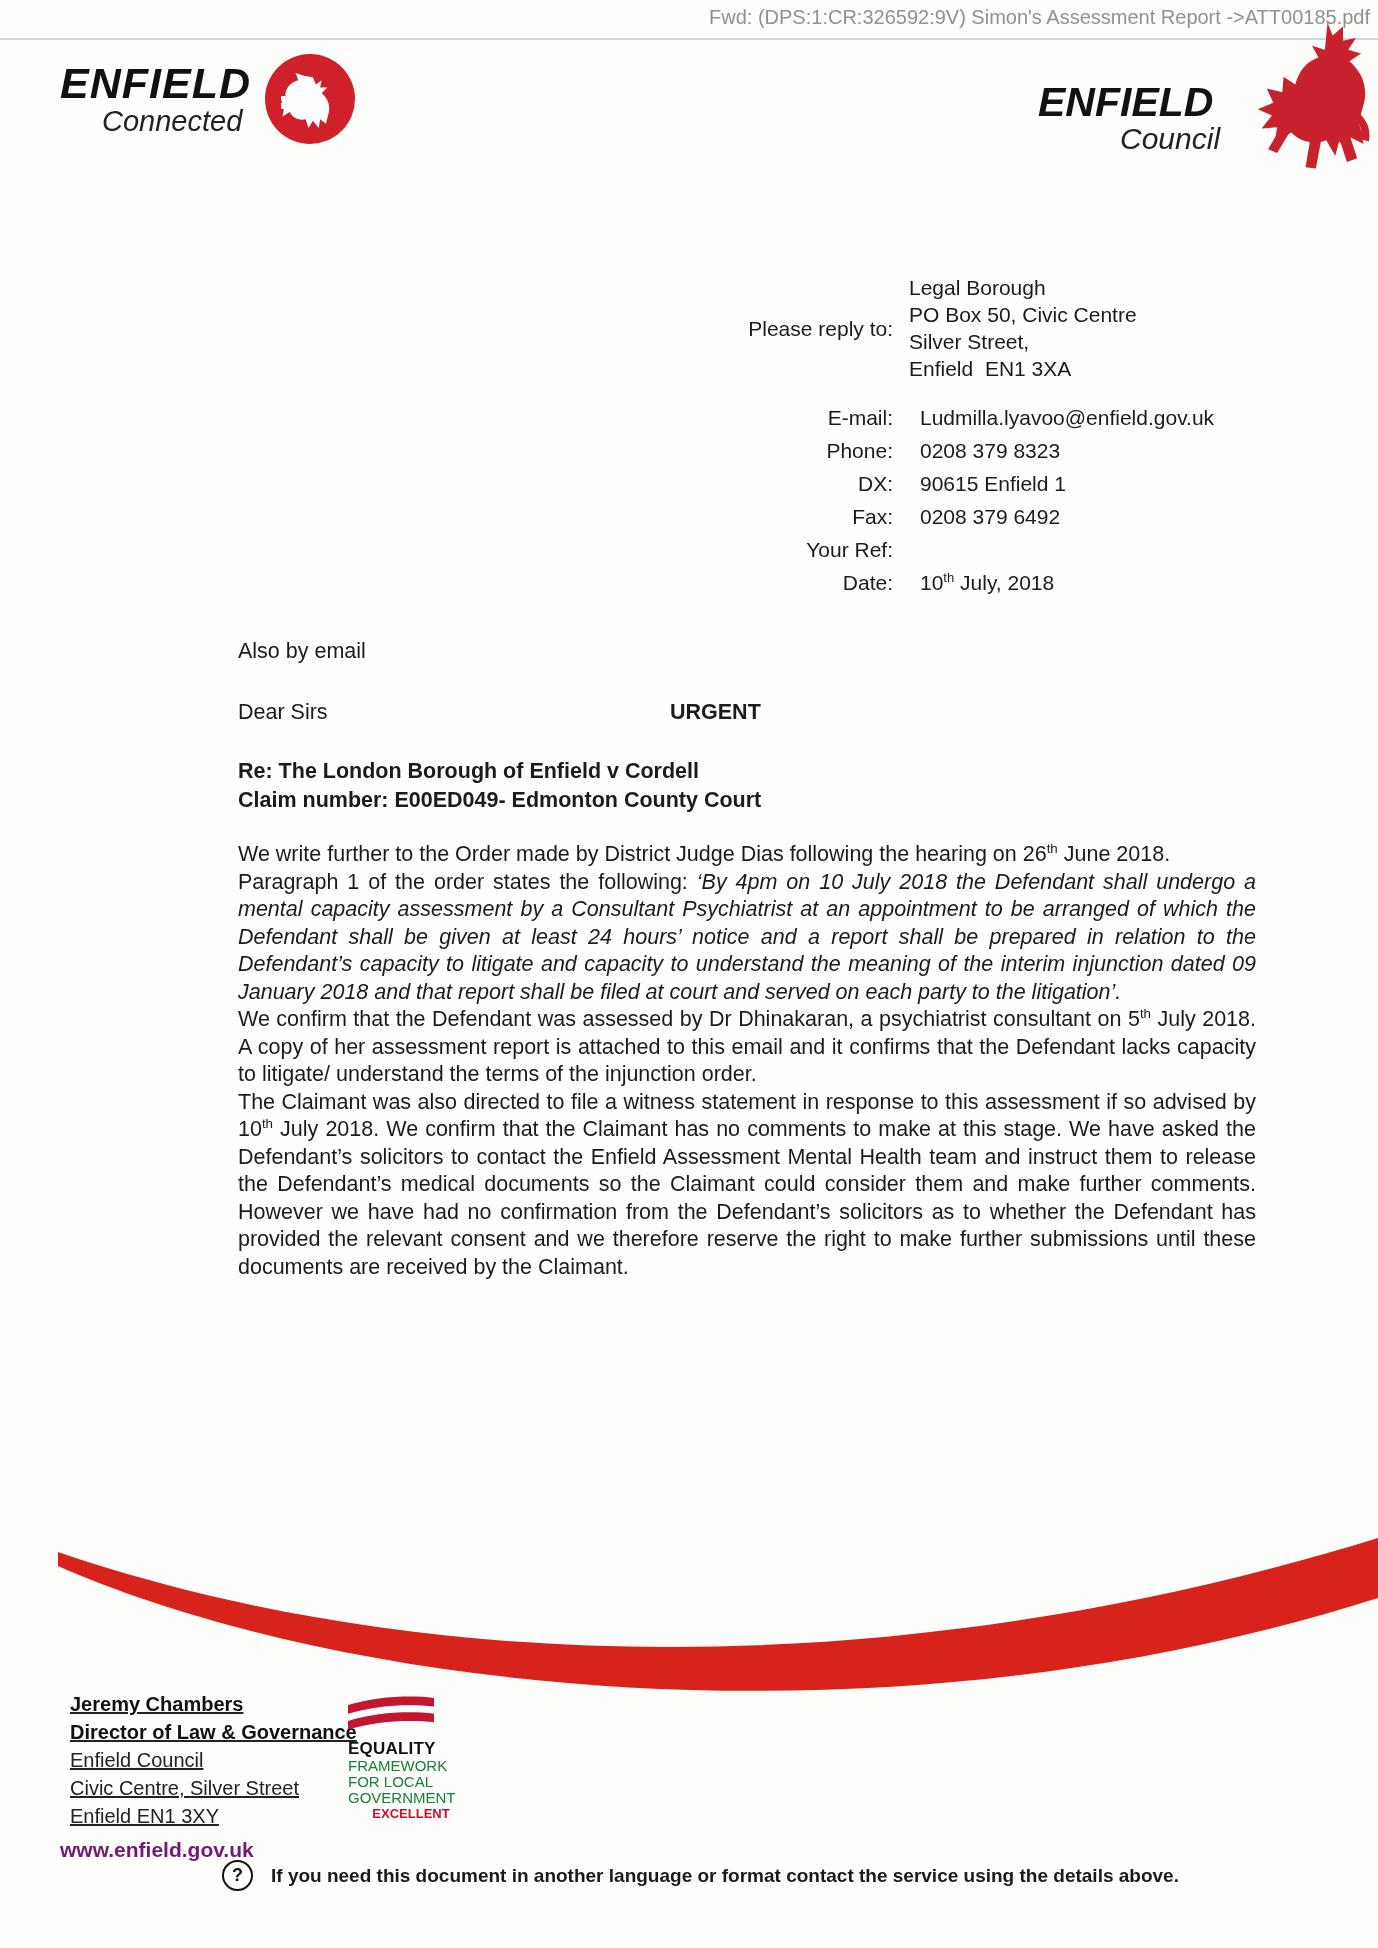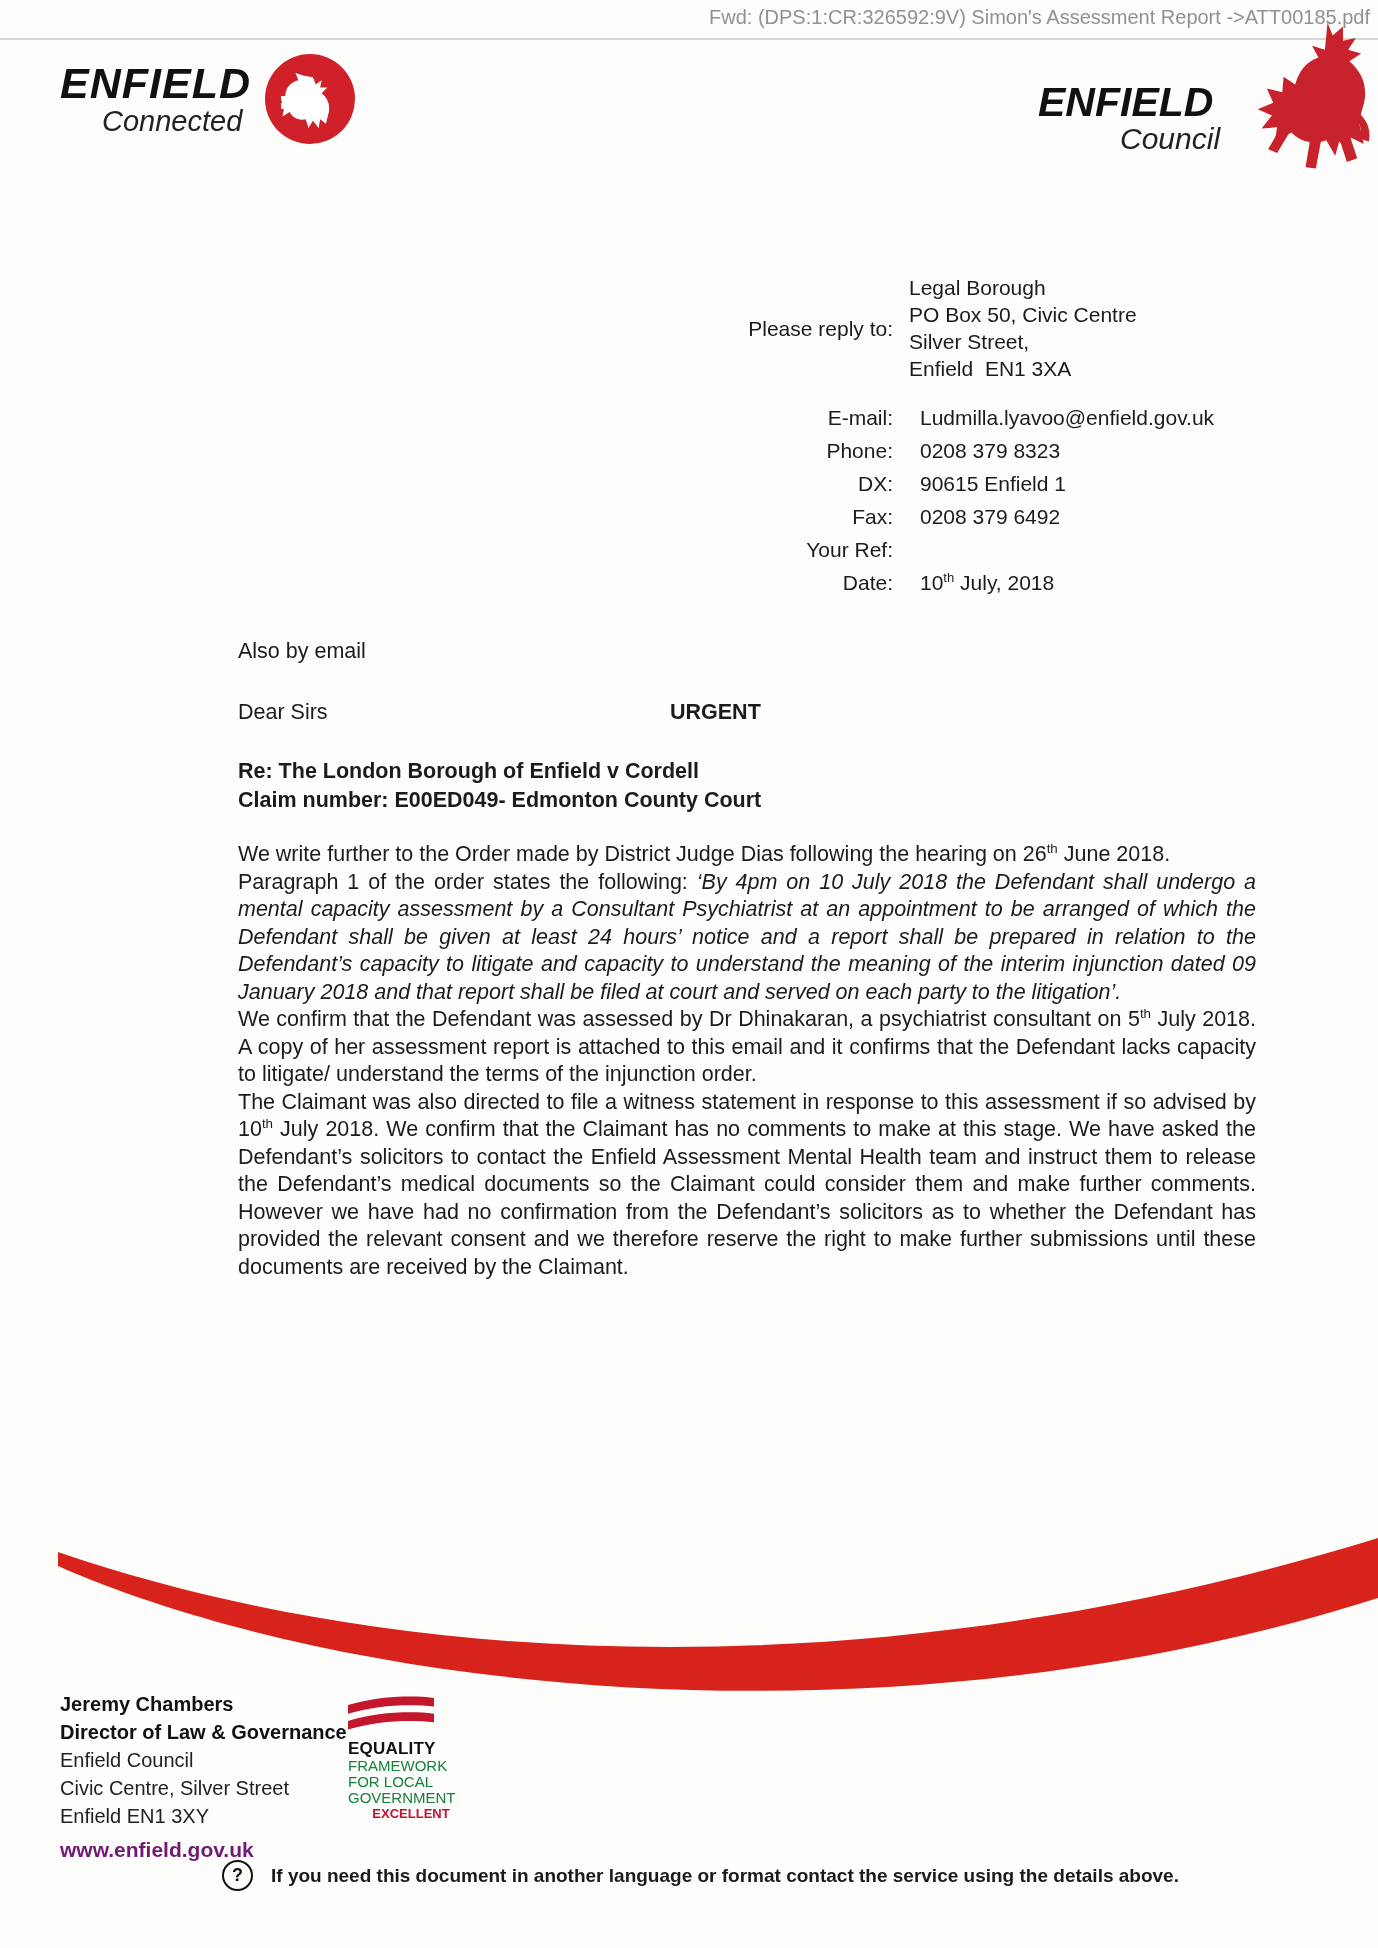--- a/index.html
+++ b/index.html
@@ -45,21 +45,21 @@
   .urgent{position:absolute;left:432px;top:0;font-weight:bold;}
   .re-block{margin-top:31px;font-weight:bold;line-height:29px;}
   .para{margin-top:29px;text-align:justify;}
   .para.first{margin-top:26px;text-align:left;}
   .quote{font-style:italic;}
 
   
   .swoosh{position:absolute;left:0;top:1538px;width:1378px;height:175px;}
 
   
-  .sig-block{position:absolute;left:60px;top:1690px;font-size:20px;line-height:28px;color:#222;}
+  .sig-block{position:absolute;left:70px;top:1690px;font-size:20px;line-height:28px;color:#222;text-decoration:underline;}
   .sig-bold{font-weight:bold;color:#111;}
   .website{position:absolute;left:60px;top:1838px;font-size:21px;font-weight:bold;color:#701a75;}
   .equality{position:absolute;left:348px;top:1690px;width:126px;}
   .equality svg{width:86px;height:46px;display:block;}
   .eq-l1{font-size:17px;font-weight:bold;color:#111;line-height:18px;margin-top:4px;letter-spacing:.2px;}
   .eq-l2{font-size:15px;color:#15803d;line-height:16px;}
   .eq-l5{font-size:13px;font-weight:bold;color:#c8102e;line-height:16px;text-align:center;}
 
   .note-row{position:absolute;left:222px;top:1860px;display:flex;align-items:center;}
   .help-icon{width:27px;height:27px;border:2.5px solid #111;border-radius:50%;flex:none;

